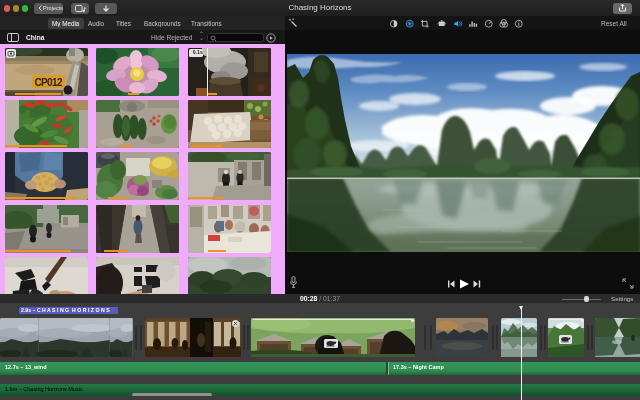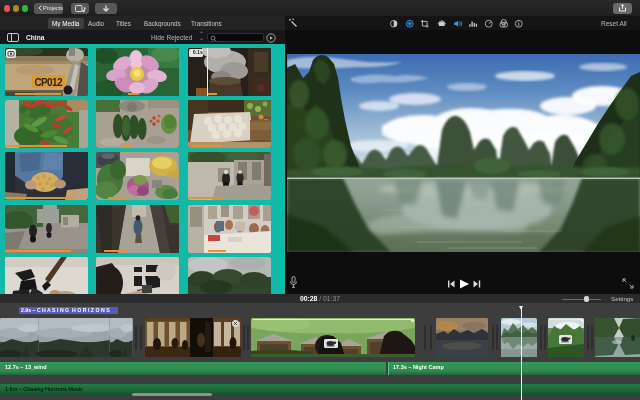--- a/index.html
+++ b/index.html
@@ -50,20 +50,21 @@
           <rect x="4.5" y="2.5" width="6.5" height="6" rx="1" fill="none" stroke="#ddd" stroke-width="1"></rect>
           <circle cx="12.5" cy="8" r="1.2" fill="#ddd"></circle>
           <path d="M13.5 8V4.5l1.5 1" stroke="#ddd" stroke-width="0.9" fill="none"></path>
         </svg>
   </div>
   <div class="tbtn" style="left:94.5px;width:22px">
     <svg width="22" height="11" viewBox="0 0 22 11">
           <path d="M11 2.5v5M8.5 5.5L11 8l2.5-2.5" stroke="#ddd" stroke-width="1.3" fill="none"></path>
         </svg>
   </div>
+  <div id="wintitle">Chasing Horizons</div>
   <div class="tbtn" style="left:613px;width:19px;background:#6a6a6a">
     <svg width="19" height="11" viewBox="0 0 19 11">
           <path d="M6.5 4.5v3.5h6V4.5" stroke="#eee" stroke-width="1" fill="none"></path>
           <path d="M9.5 6V1.5M7.8 3l1.7-1.7L11.2 3" stroke="#eee" stroke-width="1" fill="none"></path>
         </svg>
   </div>
 </div>
 
 <div id="tabrow" class="abs">
   <div class="tab" style="left:48px;width:36px;background:#3f3f3f;color:#fff">
@@ -96,21 +97,21 @@
           <circle cx="3" cy="3" r="2" fill="none" stroke="#888" stroke-width="0.9"></circle>
           <line x1="4.6" y1="4.6" x2="6.2" y2="6.2" stroke="#888" stroke-width="0.9"></line>
         </svg>
   </div>
   <svg class="abs" style="left:266px;top:2.5px" width="10" height="10" viewBox="0 0 10 10">
         <circle cx="5" cy="5" r="4.2" fill="none" stroke="#bbb" stroke-width="0.8"></circle>
         <path d="M4 3.2L6.8 5L4 6.8z" fill="#bbb"></path>
       </svg>
 </div>
 
-<div class="abs" style="left:0;top:44px;width:285px;height:324px;background:#14b8a6;overflow:hidden" id="grid">
+<div class="abs" style="left:0;top:44px;width:285px;height:324px;background:#f0abfc;overflow:hidden" id="grid">
       <div class="thumb" style="left:4.5px;top:3.6px">
         <svg width="83" height="48" viewBox="0 0 83 48" preserveAspectRatio="none">
           <rect width="83" height="48" fill="#c0a67c"></rect>
           <rect width="83" height="8" fill="#27331f"></rect>
           <ellipse cx="20" cy="3" rx="18" ry="5" fill="#364730"></ellipse>
           <ellipse cx="55" cy="4" rx="14" ry="4" fill="#273520"></ellipse>
           <rect y="8" width="83" height="7" fill="#8a7a5e"></rect>
           <rect y="13" width="83" height="3" fill="#a08a64"></rect>
           <ellipse cx="30" cy="22" rx="20" ry="5" fill="#b89c70"></ellipse>
           <ellipse cx="70" cy="7" rx="9" ry="7" fill="#b5b0a2"></ellipse>

